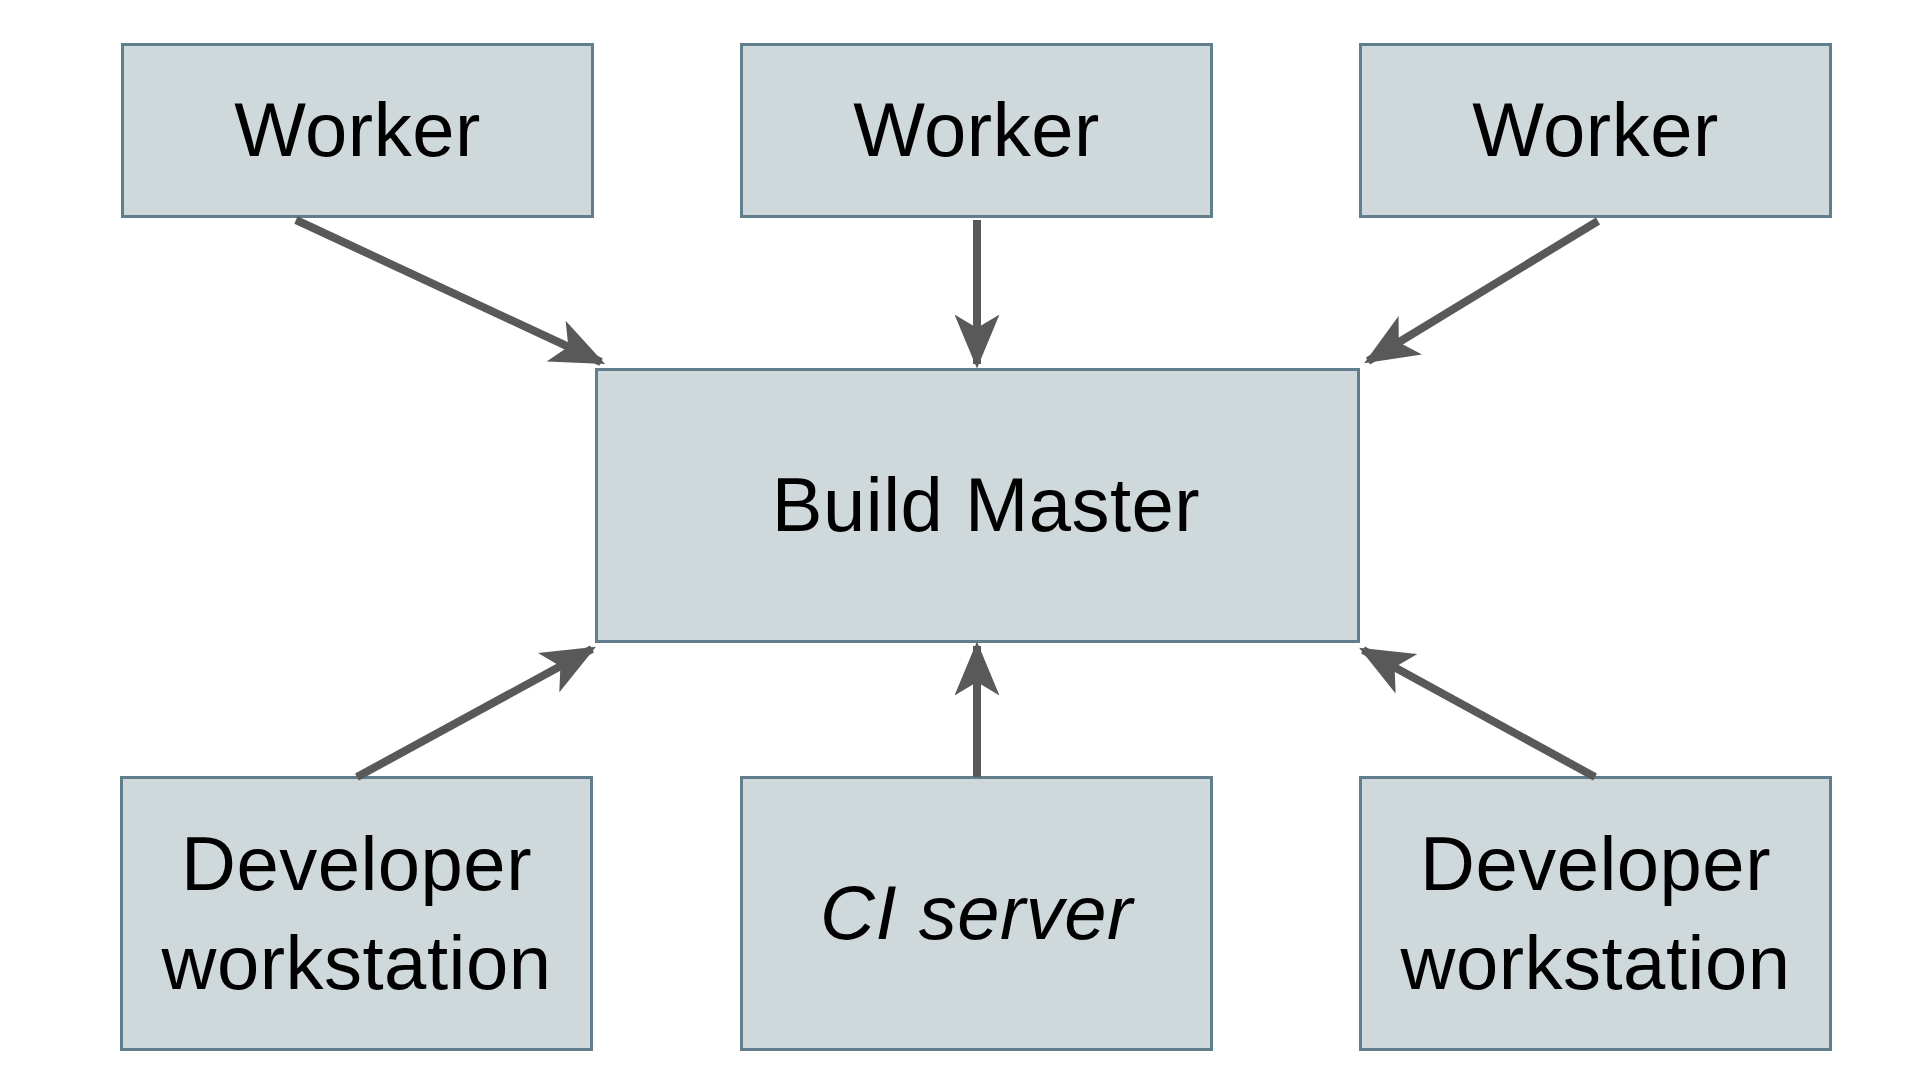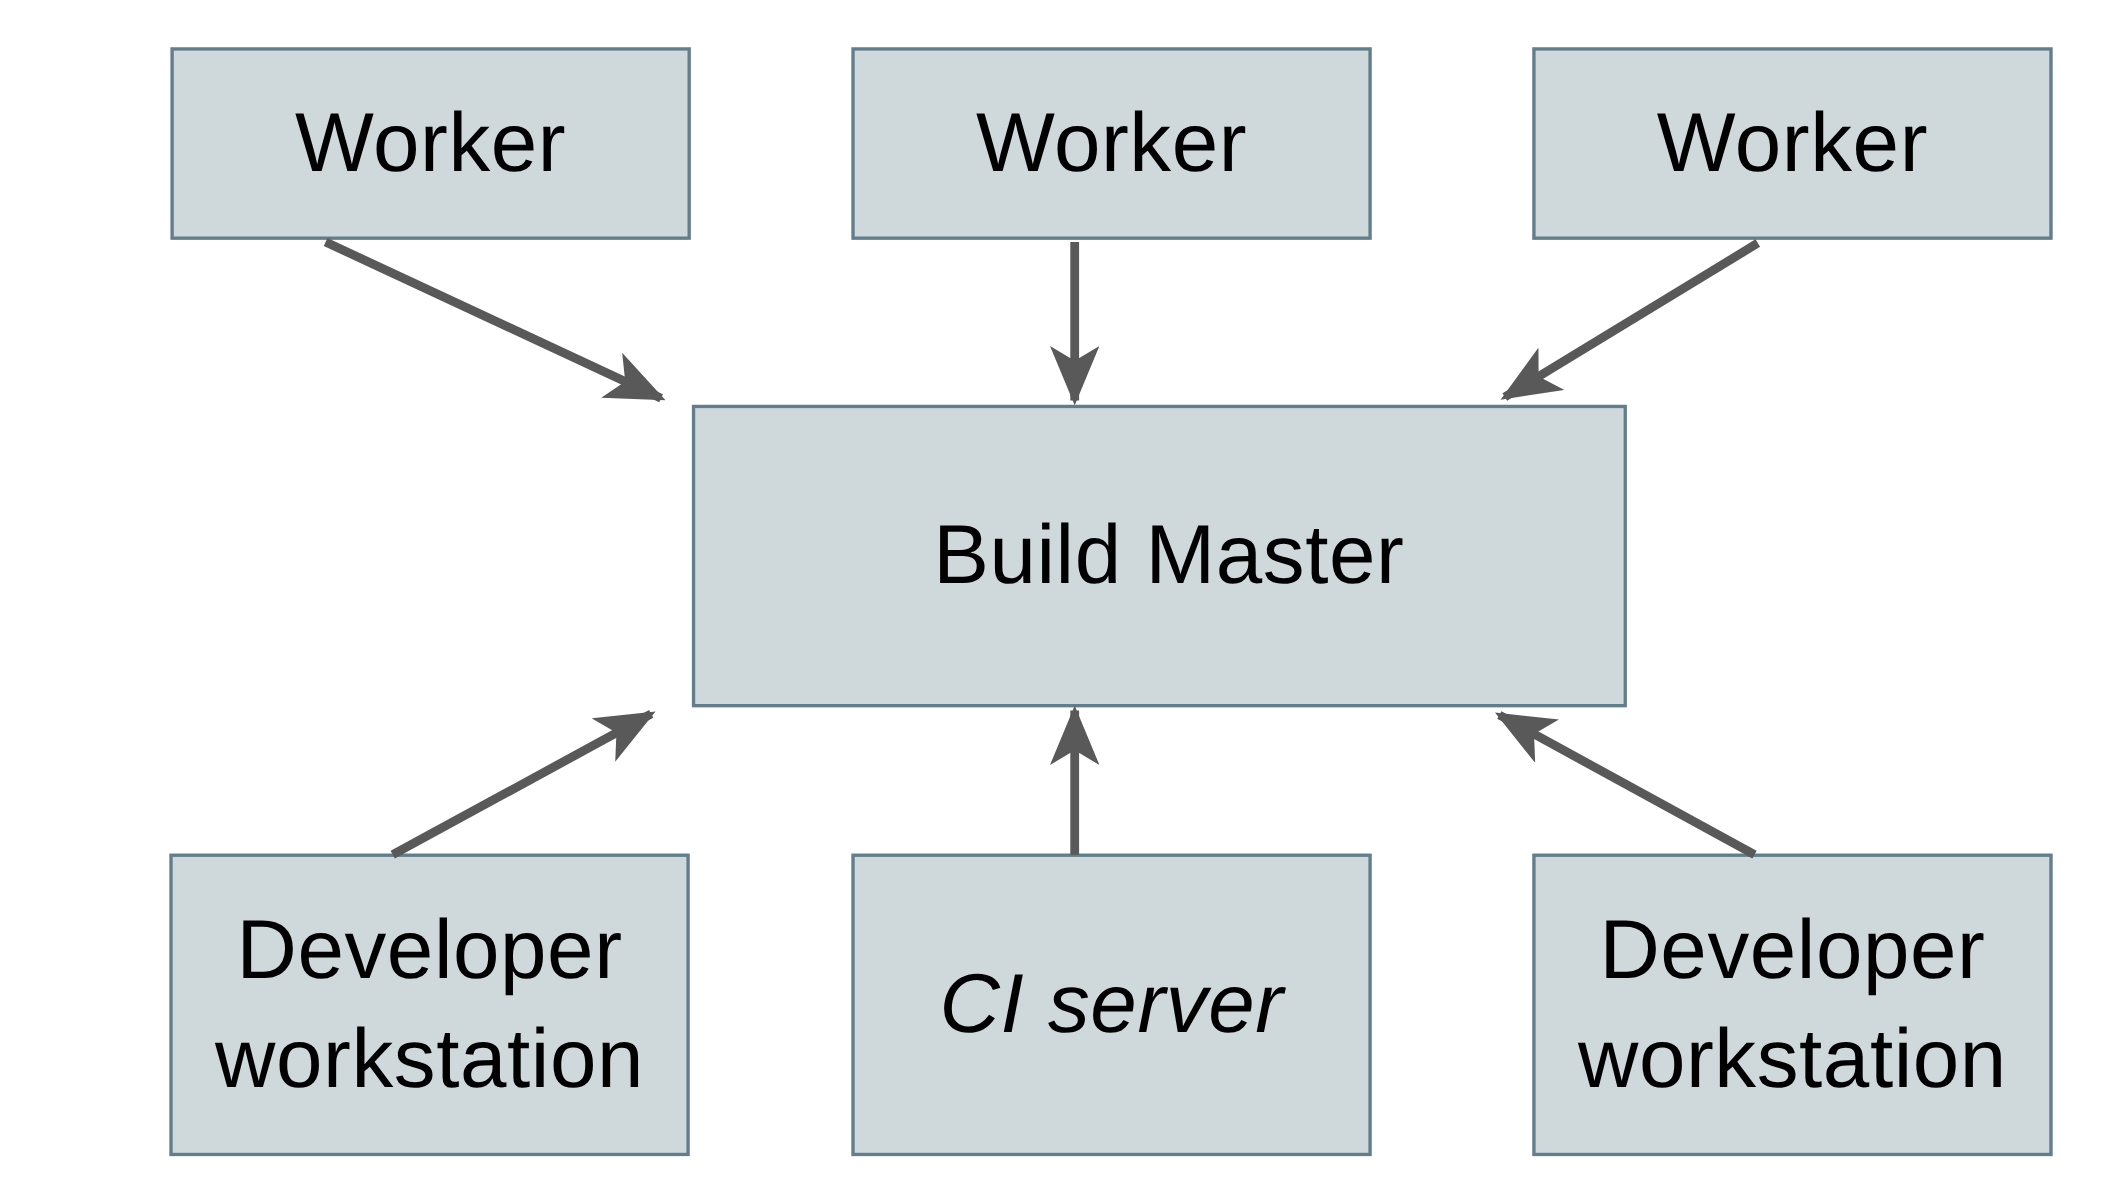--- a/index.html
+++ b/index.html
@@ -22,35 +22,34 @@
     background: var(--bg);
   }
   .node {
     position: absolute;
     background: var(--node-fill);
     border: 3px solid var(--node-border);
     display: flex;
     align-items: center;
     justify-content: center;
     text-align: center;
-    margin-left: 34px;
   }
   .node-label {
     font-size: 76px;
     line-height: 1.3;
     color: var(--label-text);
     letter-spacing: 0.5px;
     padding: 0 12px;
   }
   
   .pos-worker-1 { left: 121px; top: 43px;  width: 473px; height: 175px; }
   .pos-worker-2 { left: 740px; top: 43px;  width: 473px; height: 175px; }
   .pos-worker-3 { left: 1359px; top: 43px; width: 473px; height: 175px; }
   
-  .pos-build-master { left: 595px; top: 368px; width: 850px; height: 275px; padding-left: 17px; }
+  .pos-build-master { left: 595px; top: 368px; width: 765px; height: 275px; padding-left: 17px; }
   
   .pos-dev-left  { left: 120px;  top: 776px; width: 473px; height: 275px; }
   .pos-ci        { left: 740px;  top: 776px; width: 473px; height: 275px; font-style: italic; }
   .pos-dev-right { left: 1359px; top: 776px; width: 473px; height: 275px; }
 
   svg.edges {
     position: absolute;
     left: 0; top: 0;
     width: 1910px; height: 1090px;
     pointer-events: none;

